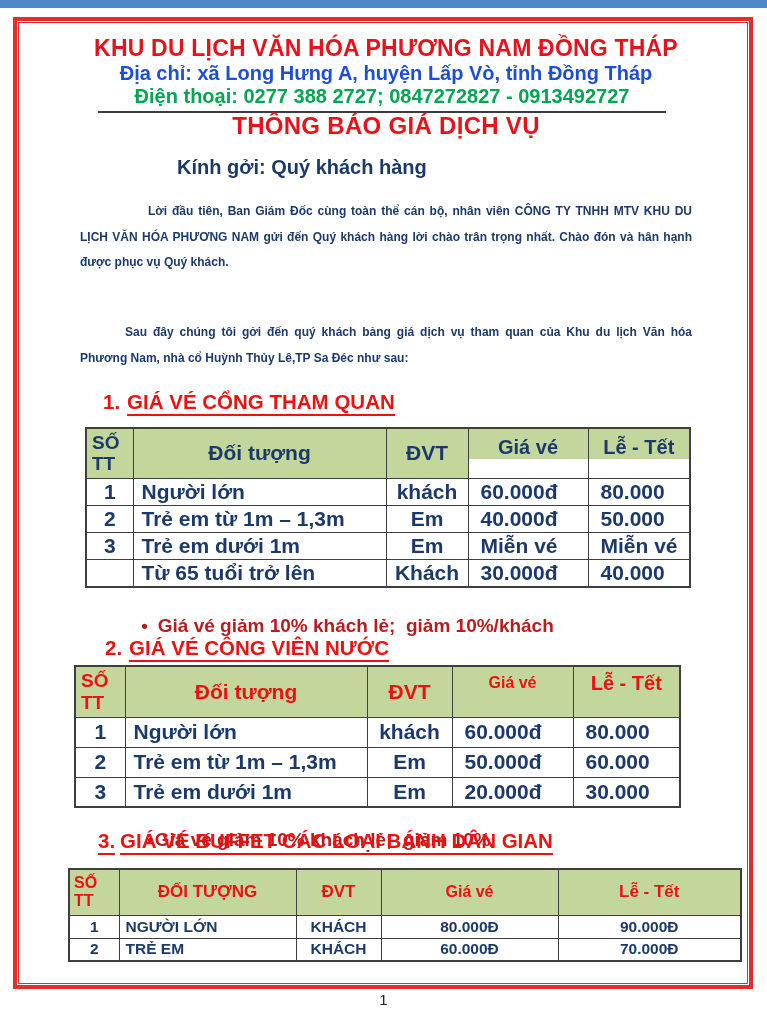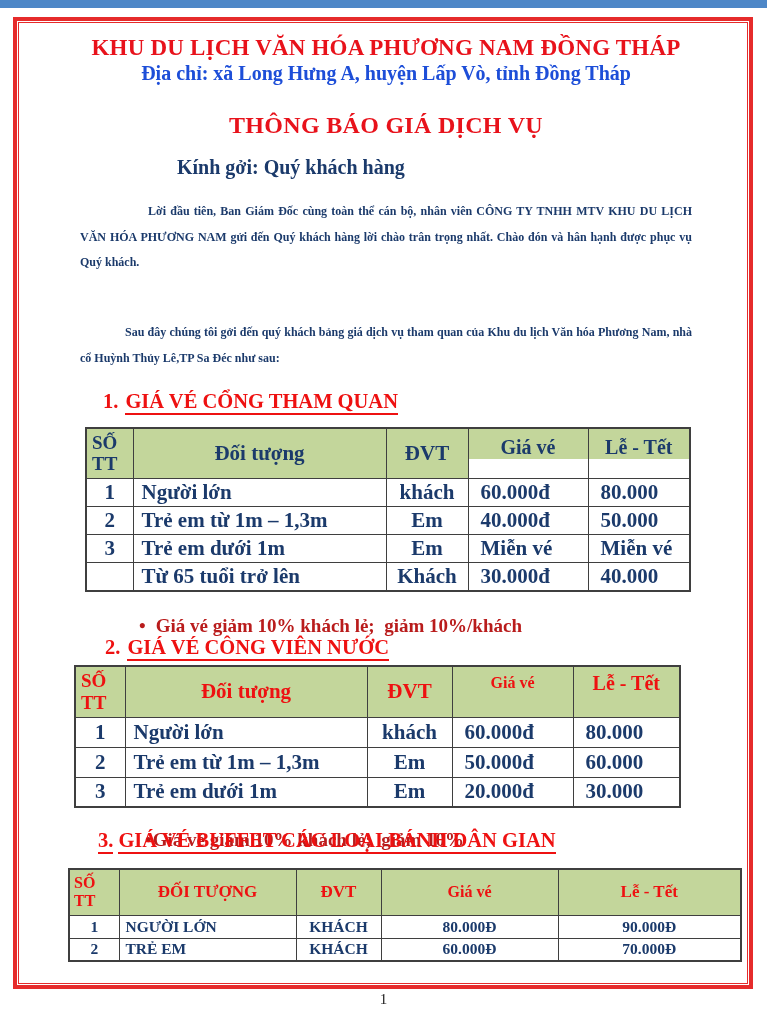--- a/index.html
+++ b/index.html
@@ -1,20 +1,20 @@
 <!DOCTYPE html>
 <html><head>
 <meta charset="utf-8">
 <style>
   html,body{margin:0;padding:0;background:#ffffff;}
   .page{
     position:relative;
     width:767px;height:1022px;
     background:#ffffff;
-    font-family:Liberation Serif, serif;
+    font-family:Liberation Sans, sans-serif;
     font-weight:bold;
     overflow:hidden;
   }
   .top-bar{position:absolute;left:0;top:0;width:767px;height:8px;background:#4d87c7;}
   .page-border{position:absolute;left:13px;top:17px;width:740px;height:972px;border:4.5px solid #e62b2b;box-sizing:border-box;}
   .page-border-inner{position:absolute;left:1px;top:1px;right:1px;bottom:1px;border:1.5px solid #e62b2b;}
   .abs{position:absolute;}
   .center{text-align:center;}
   .company{left:80px;top:35px;width:612px;font-size:23px;color:#e8121b;letter-spacing:.2px;}
   .address{left:80px;top:62px;width:612px;font-size:20px;color:#1d4ed8;}
@@ -69,20 +69,21 @@
 <div class="page">
 
   <div class="top-bar"></div>
 
   <div class="page-border">
     <div class="page-border-inner"></div>
   </div>
 
   <div class="abs company center">KHU DU LỊCH VĂN HÓA PHƯƠNG NAM ĐỒNG THÁP</div>
   <div class="abs address center">Địa chỉ: xã Long Hưng A, huyện Lấp Vò, tỉnh Đồng Tháp</div>
+  <div class="abs phoneband center">Điện thoại: 0277 388 2727; 0847272827 - 0913492727</div>
   <div class="abs doctitle center">THÔNG BÁO GIÁ DỊCH VỤ</div>
 
   <div class="abs salutation">Kính gởi: Quý khách hàng</div>
   <div class="abs para para1">Lời đầu tiên, Ban Giám Đốc cùng toàn thể cán bộ, nhân viên CÔNG TY TNHH MTV KHU DU LỊCH VĂN HÓA PHƯƠNG NAM gửi đến Quý khách hàng lời chào trân trọng nhất. Chào đón và hân hạnh được phục vụ Quý khách.</div>
   <div class="abs para para2">Sau đây chúng tôi gởi đến quý khách bảng giá dịch vụ tham quan của Khu du lịch Văn hóa Phương Nam, nhà cổ Huỳnh Thủy Lê,TP Sa Đéc như sau:</div>
 
   <div class="abs sec-heading s1">
     <span class="sec-num">1.</span><span class="sec-text">GIÁ VÉ CỔNG THAM QUAN</span>
   </div>
 

